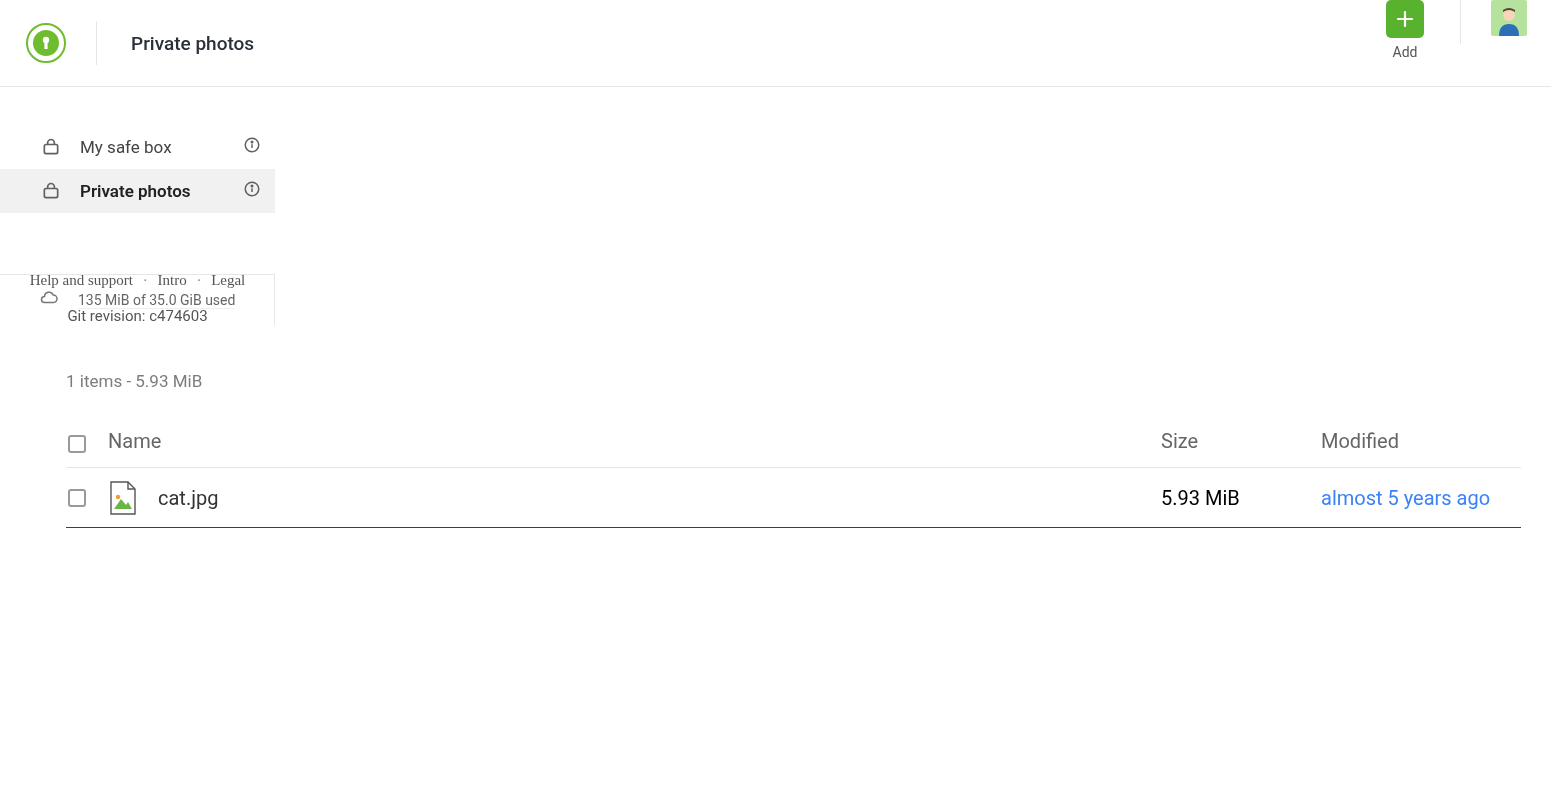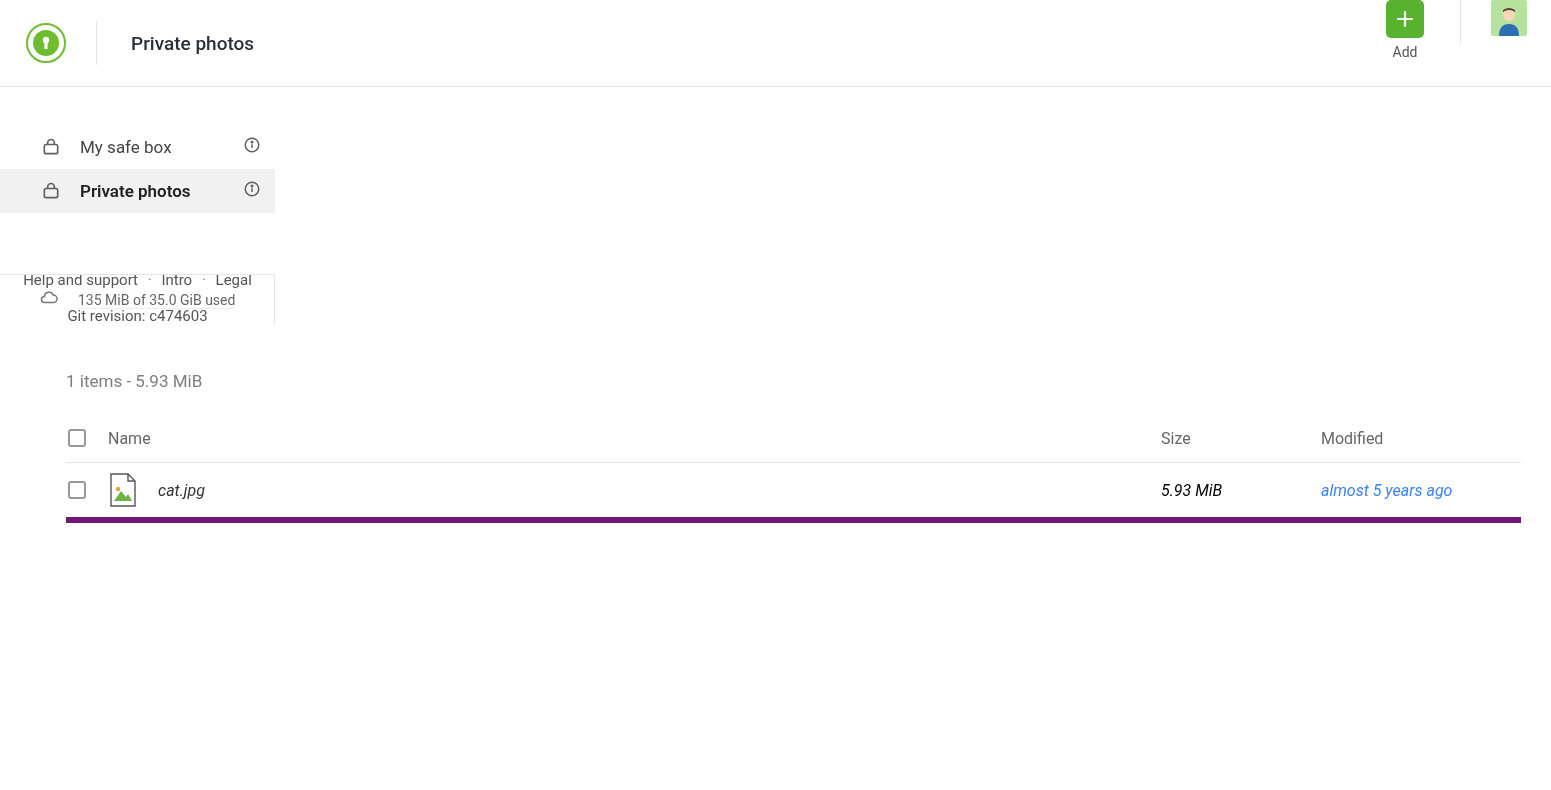--- a/index.html
+++ b/index.html
@@ -132,21 +132,21 @@
   right: 14px;
   color: #606060;
 }
 .side-links {
   margin-top: 58px;
   font-size: 15px;
   color: #555;
   text-align: center;
 }
 .side-links .row1 { margin-bottom: 18px; }
-.side-links span { cursor: pointer; }
+.side-links span { cursor: pointer; font-family: Liberation Serif, serif; }
 .side-links .dot { margin: 0 6px; color: #888; }
 .side-git { font-size: 15px; color: #555; }
 
 
 .storage {
   position: absolute;
   left: 0;
   bottom: 0;
   width: 275px;
   border-top: 1px solid #e6e6e6;
@@ -172,47 +172,46 @@
   padding-right: 30px;
   padding-top: 46px;
 }
 .summary {
   font-size: 17px;
   color: #7d7d7d;
   margin-bottom: 38px;
 }
 .table-head {
   display: flex;
-  align-items: flex-start;
+  align-items: flex-end;
   padding-bottom: 14px;
   border-bottom: 1px solid #e6e6e6;
   color: #666;
-  font-size: 16px;
+  font-size: 20px;
   margin-top: 6px;
 }
 .col-check { width: 42px; padding-left: 2px; }
 .col-name { flex: 1; }
 .col-size { width: 160px; }
 .col-mod { width: 200px; }
 .checkbox {
   width: 18px;
   height: 18px;
   border: 2px solid #999;
   border-radius: 3px;
   cursor: pointer;
   background: #fff;
 }
 .row {
   display: flex;
   align-items: center;
   height: 60px;
-  border-bottom: 6px solid #701a75;
-  font-size: 16px;
+  border-bottom: 1px solid #701a75;
+  font-size: 20px;
   color: #333;
-  font-style: italic;
 }
 .file-icon {
   width: 30px;
   height: 34px;
   margin-right: 20px;
 }
 .row .col-name { display: flex; align-items: center; cursor: pointer; }
 .row .col-size { color: #000000; }
 .row .col-mod { color: #3b82f6; }
 </style>

